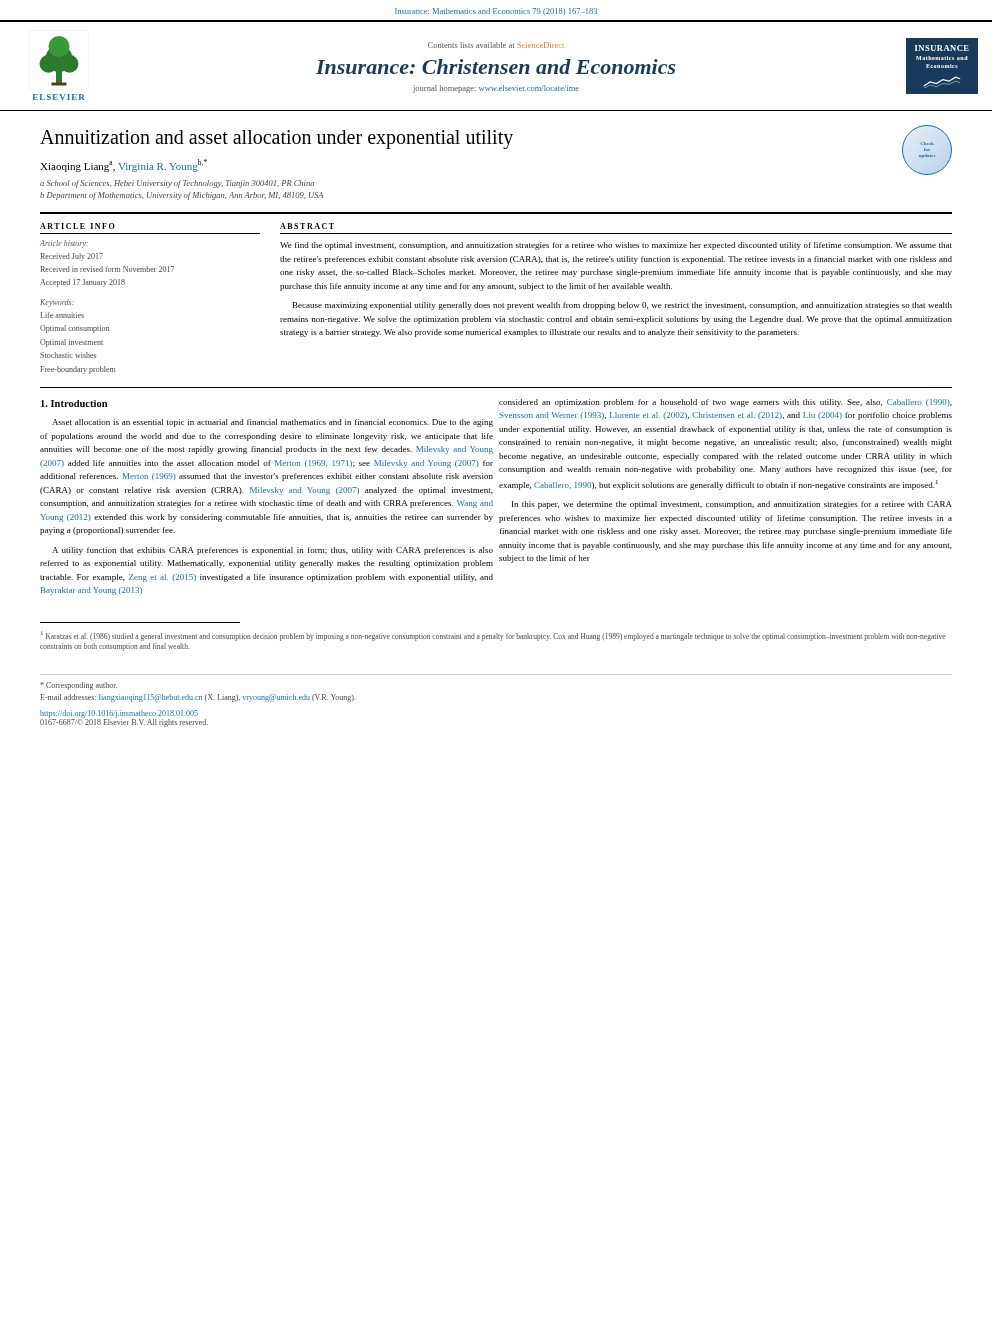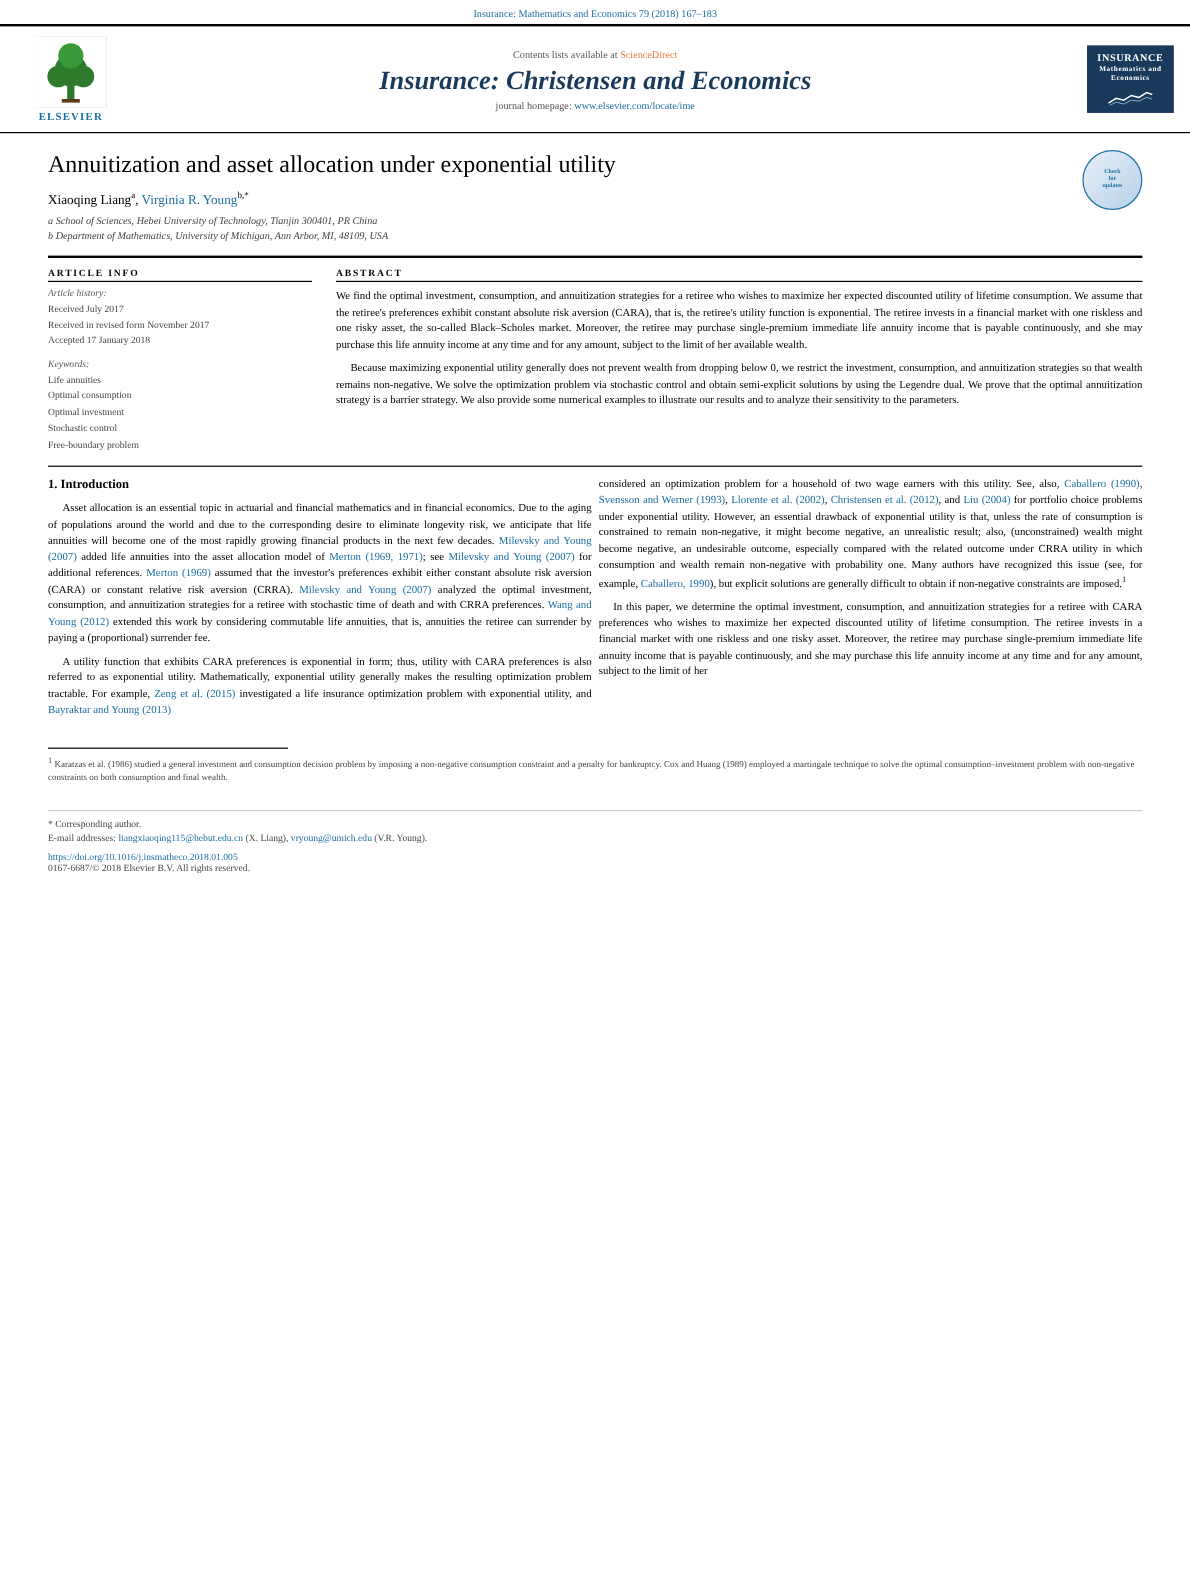--- a/index.html
+++ b/index.html
@@ -403,21 +403,21 @@
       <div class="article-dates">
         <div>Received July 2017</div>
         <div>Received in revised form November 2017</div>
         <div>Accepted 17 January 2018</div>
       </div>
       <div class="keywords-label">Keywords:</div>
       <div class="keywords-list">
         <div>Life annuities</div>
         <div>Optimal consumption</div>
         <div>Optimal investment</div>
-        <div>Stochastic control</div>
+        <div>Stochastic wishes</div>
         <div>Free-boundary problem</div>
       </div>
     </div>
 
     <div class="col-right">
       <div class="section-header-small">ABSTRACT</div>
       <div class="abstract-text">
         <p class="abstract-para">We find the optimal investment, consumption, and annuitization strategies for a retiree who wishes to maximize her expected discounted utility of lifetime consumption. We assume that the retiree's preferences exhibit constant absolute risk aversion (CARA), that is, the retiree's utility function is exponential. The retiree invests in a financial market with one riskless and one risky asset, the so-called Black–Scholes market. Moreover, the retiree may purchase single-premium immediate life annuity income that is payable continuously, and she may purchase this life annuity income at any time and for any amount, subject to the limit of her available wealth.</p>
         <p class="abstract-para">Because maximizing exponential utility generally does not prevent wealth from dropping below 0, we restrict the investment, consumption, and annuitization strategies so that wealth remains non-negative. We solve the optimization problem via stochastic control and obtain semi-explicit solutions by using the Legendre dual. We prove that the optimal annuitization strategy is a barrier strategy. We also provide some numerical examples to illustrate our results and to analyze their sensitivity to the parameters.</p>
       </div>

